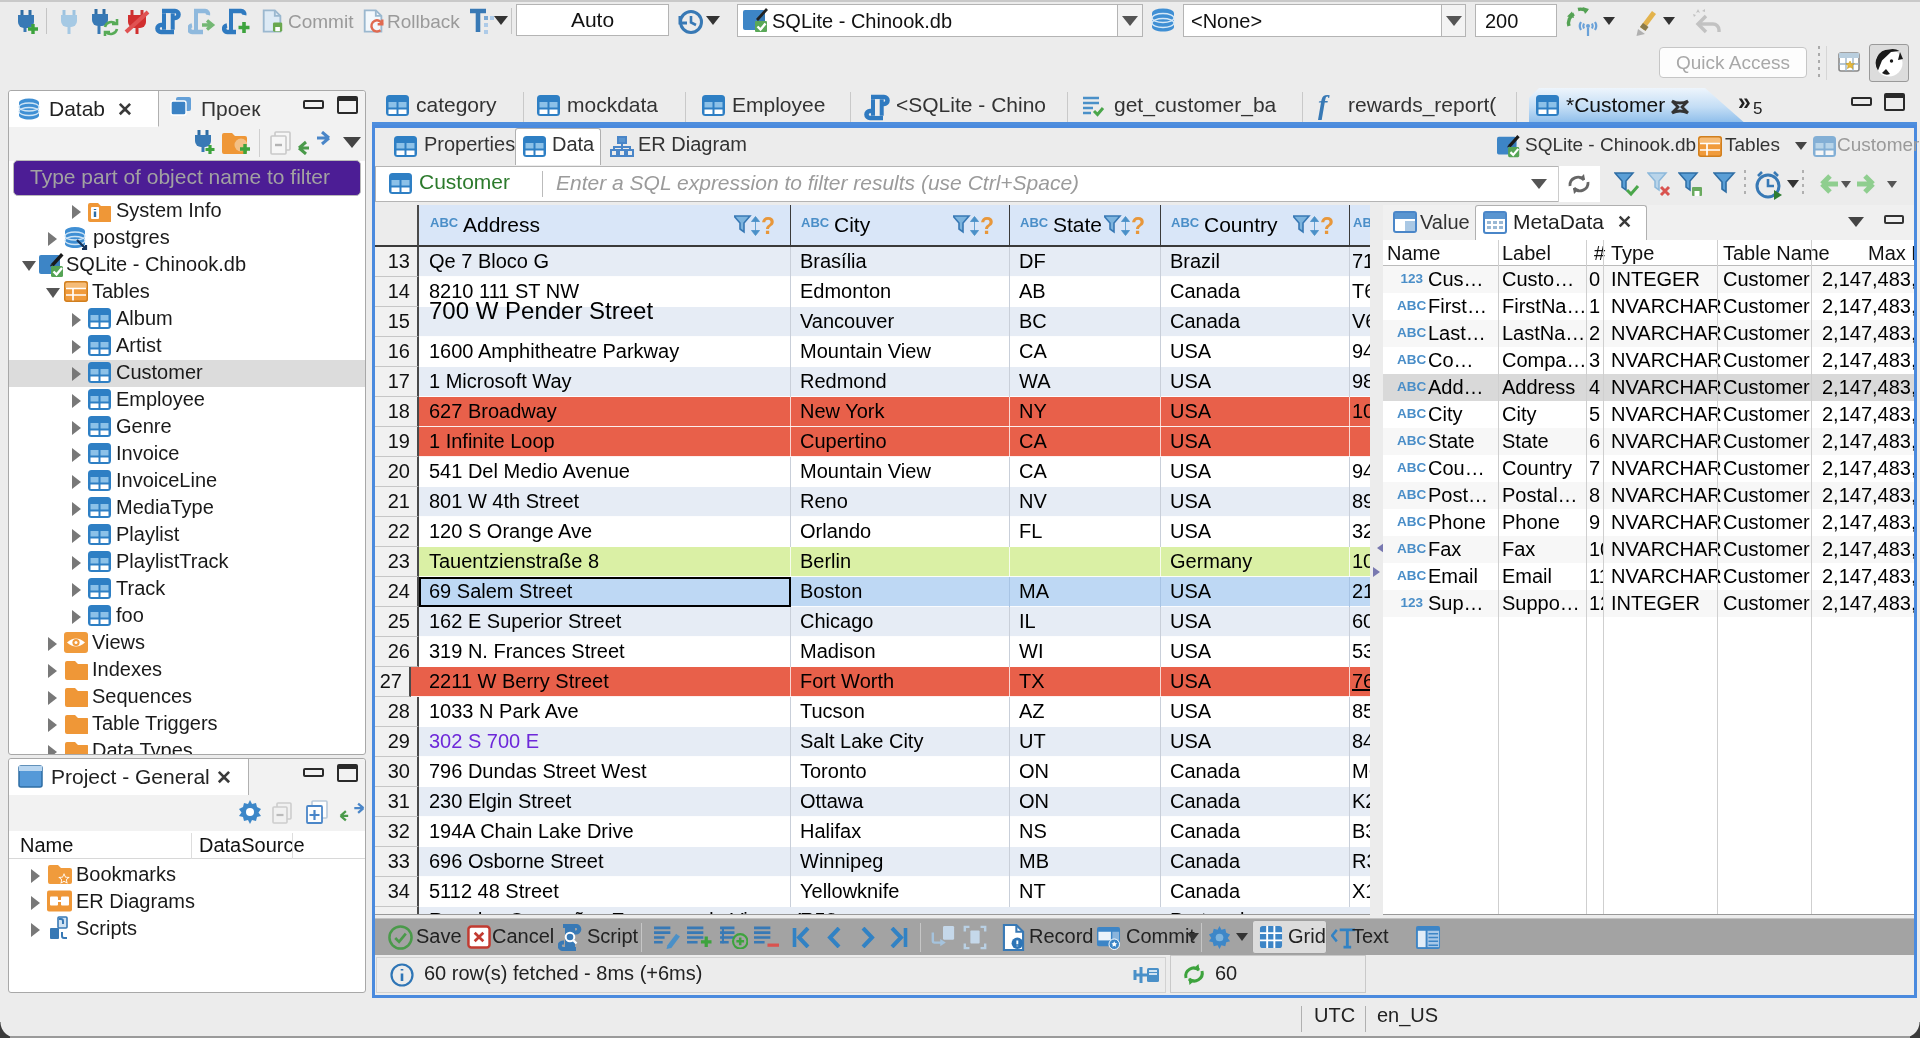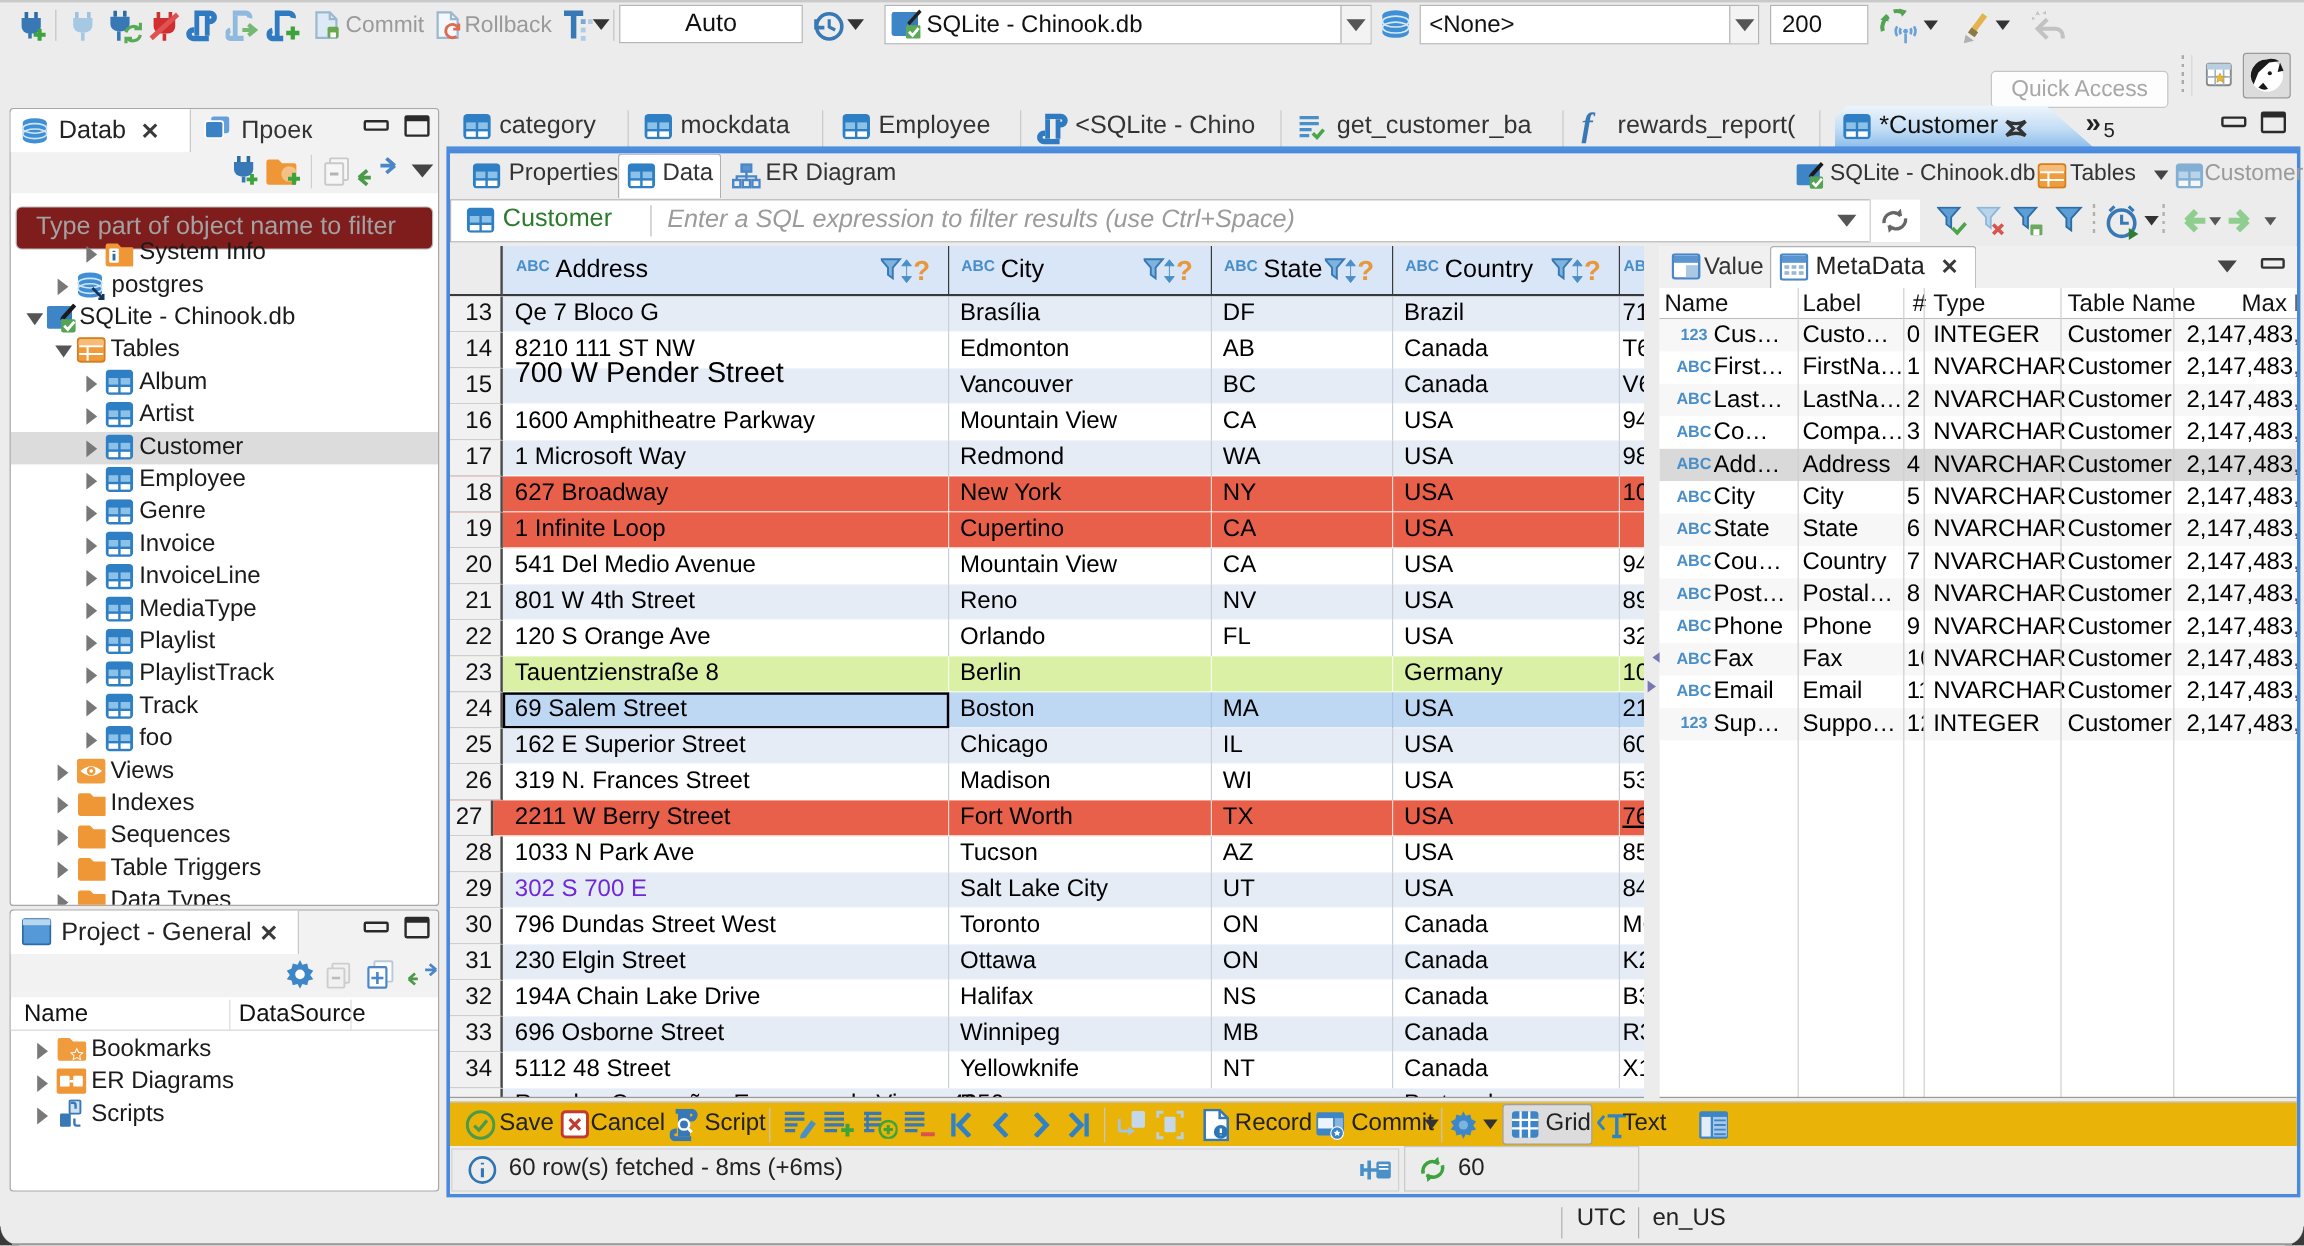--- a/index.html
+++ b/index.html
@@ -232,21 +232,21 @@
         <path d="M13.5 18l5.5 4" stroke="#8a7a4a" stroke-width="5"></path>
       </svg>
  <div class="abs" style="left:1663px;top:15px;width:0;height:0;border:6px solid transparent;border-top:8px solid #333;"></div>
 
  <svg class="abs" style="left:1693px;top:6px;" width="30" height="28" viewBox="0 0 30 28">
         <path d="M6 16h14a6 6 0 0 1 6 6v2" fill="none" stroke="#c2c2c2" stroke-width="3.4"></path>
         <path d="M13 8l-8 8 8 8" fill="none" stroke="#c2c2c2" stroke-width="3.4"></path>
         <path d="M3 5l2-4 2 4-2-1zM9 3l3-2v3zM1 9l-1-3 3 1z" fill="#c2c2c2"></path>
       </svg>
 
- <div class="abs" style="left:1659px;top:57px;width:148px;height:31px;background:#fdfdfd;border:1px solid #c6c6c6;border-radius:4px;font-size:19px;color:#a8a8a8;text-align:center;line-height:29px;">Quick Access</div>
+ <div class="abs" style="left:1659px;top:45px;width:148px;height:31px;background:#fdfdfd;border:1px solid #c6c6c6;border-radius:4px;font-size:19px;color:#a8a8a8;text-align:center;line-height:29px;">Quick Access</div>
  <div class="abs" style="left:1818px;top:44px;width:2px;height:34px;background:repeating-linear-gradient(#aaa 0 3px,transparent 3px 7px);"></div>
  <div class="abs" style="left:1826px;top:44px;width:1px;height:34px;background:#d6d6d6;"></div>
 
  <svg class="abs" style="left:1838px;top:48px;" width="27" height="26" viewBox="0 0 27 26">
         <rect x="1" y="3" width="20" height="18" rx="2" fill="#fff" stroke="#888" stroke-width="1.6"></rect>
         <rect x="1" y="3" width="20" height="5" fill="#b9cede"></rect>
         <path d="M8 8v13M15 8v13M1 14h20" stroke="#9db4c8" stroke-width="1.4"></path>
         <path d="M21 5l2.2 4.6 5-.6-3.7 3.3 1.1 4.7-4.6-2.5-4.2 2.5 1.1-4.7L14.3 9l5-.4z" fill="#e8b93c" stroke="#c59a22" stroke-width="1" transform="translate(-1,8) scale(0.62)"></path>
       </svg>
 
@@ -297,21 +297,21 @@
         <rect x="8" y="3" width="15" height="18" rx="1" fill="#f6f6f6" stroke="#c9c9c9" stroke-width="1.6"></rect>
         <rect x="4" y="7" width="15" height="18" rx="1" fill="#f6f6f6" stroke="#c9c9c9" stroke-width="1.6"></rect>
         <path d="M8 16h7" stroke="#b3b3b3" stroke-width="2.4"></path>
       </svg>
  <svg class="abs" style="left:288px;top:40px;" width="34" height="24" viewBox="0 0 34 24">
         <path d="M12 17H2m0 0l7-6m-7 6l7 6" fill="none" stroke="#4a9a4a" stroke-width="3"></path>
         <path d="M20 7h12m0 0l-7-6m7 6l-7 6" fill="none" stroke="#4a86c8" stroke-width="3"></path>
       </svg>
  <div class="abs" style="left:334px;top:46px;width:0;height:0;border:9px solid transparent;border-top:11px solid #444;"></div>
 
- <div class="abs" style="left:4px;top:81px;width:348px;height:36px;background:#7f1d1d;border:1.5px solid #b9b9b9;border-radius:5px;font-size:21px;color:#a2a2a2;padding:4px 0 0 16px;white-space:nowrap;overflow:hidden;">Type part of object name to filter</div>
+ <div class="abs" style="left:4px;top:69px;width:348px;height:36px;background:#4c1d95;border:1.5px solid #b9b9b9;border-radius:5px;font-size:21px;color:#a2a2a2;padding:4px 0 0 16px;white-space:nowrap;overflow:hidden;">Type part of object name to filter</div>
  <div class="tree" id="navtree" style="left:0;top:107px;width:356px;height:556px;overflow:hidden;">
   <div class="abs" style="left:0;top:162px;width:356px;height:27px;background:#dcdcdc;"></div>
   <div class="trow" style="top:0;">
           <i class="arr-r abs" style="left:63px;top:7px;"></i>
           <svg class="abs" style="left:78px;top:2px;" width="24" height="23">
             <use href="#folderi"></use>
           </svg>
           <span class="abs" style="left:107px;top:1px;">System Info</span>
         </div>
   <div class="trow" style="top:27px;">
@@ -1076,21 +1076,21 @@
 <div class="abs" style="left:241px;top:387px;font-size:20px;color:#000;">INTEGER</div>
 <div class="abs" style="left:353px;top:387px;font-size:20px;color:#000;">Customer</div>
 <div class="abs" style="left:452px;top:387px;width:92px;font-size:20px;color:#000;overflow:hidden;white-space:nowrap;">2,147,483,6</div>
 <div class="abs" style="left:128px;top:35px;width:1px;height:675px;background:#cfcfcf;"></div>
 <div class="abs" style="left:216px;top:35px;width:1px;height:675px;background:#cfcfcf;"></div>
 <div class="abs" style="left:233px;top:35px;width:1px;height:675px;background:#cfcfcf;"></div>
 <div class="abs" style="left:347px;top:35px;width:1px;height:675px;background:#cfcfcf;"></div>
 <div class="abs" style="left:441px;top:35px;width:1px;height:675px;background:#cfcfcf;"></div>
 <div class="abs" style="left:13px;top:709px;width:531px;height:1px;background:#999;"></div>
 </div>
- <div class="abs" id="btoolbar" style="left:0;top:790px;width:1539px;height:37px;background:#eab308;border-top:1px solid #c2c2c2;font-size:20px;color:#222;">
+ <div class="abs" id="btoolbar" style="left:0;top:790px;width:1539px;height:37px;background:#a3a3a3;border-top:1px solid #c2c2c2;font-size:20px;color:#222;">
   <svg class="abs" style="left:13px;top:6px;" width="25" height="25" viewBox="0 0 26 26">
           <circle cx="13" cy="13" r="11.5" fill="none" stroke="#4a9a4a" stroke-width="2.6"></circle>
           <path d="M7.5 13.5l4 4 7-8.5" fill="none" stroke="#4a9a4a" stroke-width="2.8"></path>
         </svg>
   <div class="abs" style="left:41px;top:6px;">Save</div>
   <svg class="abs" style="left:92px;top:6px;" width="24" height="24" viewBox="0 0 25 25">
           <rect x="1.5" y="1.5" width="22" height="22" rx="3" fill="#fff" stroke="#c23b31" stroke-width="2.6"></rect>
           <path d="M8 8l9 9M17 8l-9 9" stroke="#c23b31" stroke-width="2.8"></path>
         </svg>
   <div class="abs" style="left:117px;top:6px;">Cancel</div>

